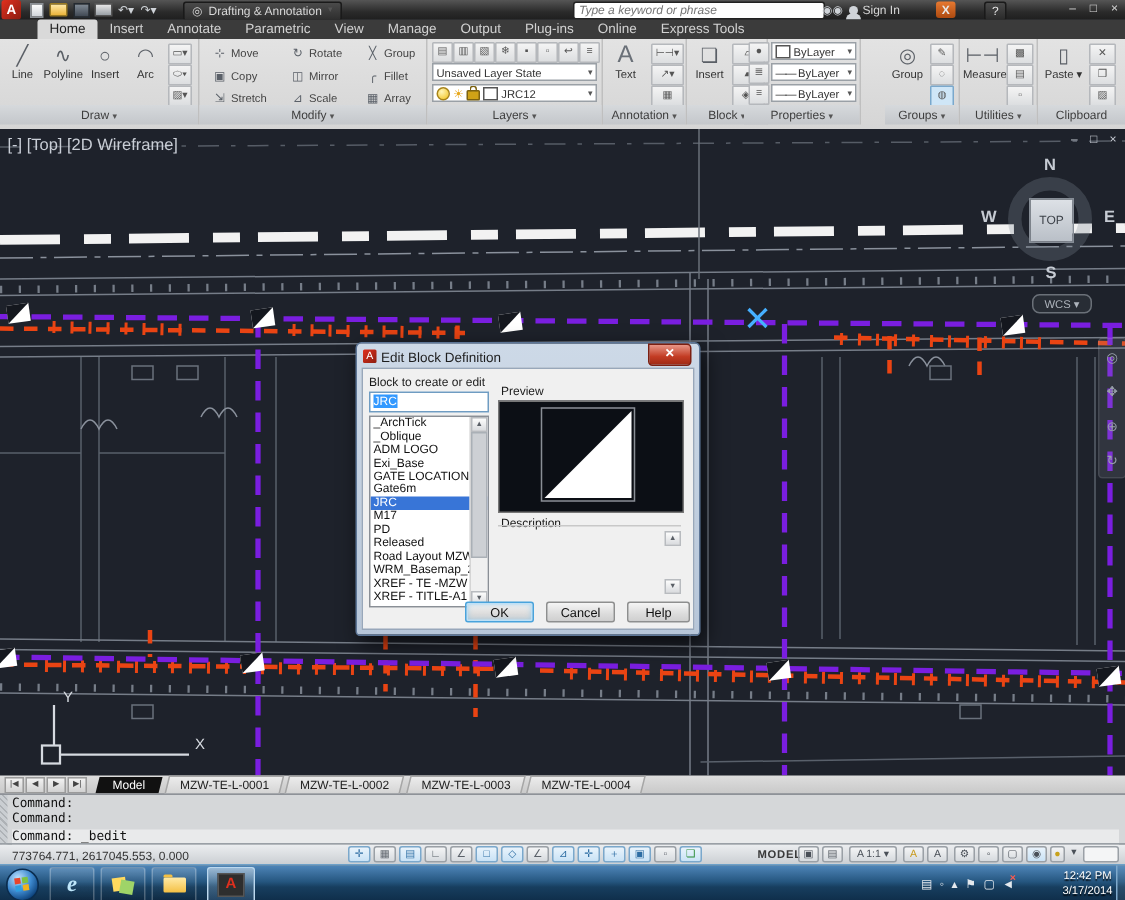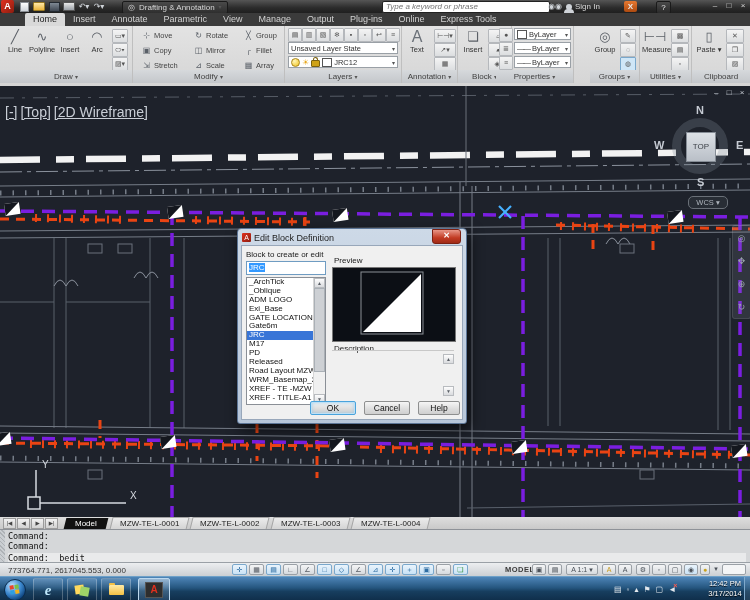--- a/index.html
+++ b/index.html
@@ -43,21 +43,21 @@
   .ddrow{position:absolute;height:12px;border:1px solid #9aa0a6;background:#fff;font-size:7.5px;color:#333;display:flex;align-items:center;padding:0 2px;gap:2px;box-sizing:border-box;}
   .ddrow .car{margin-left:auto;font-size:6px;color:#555;}
   .swatch{width:8px;height:7px;border:1px solid #555;background:#fff;}
   .bulb{width:7px;height:7px;border-radius:50%;background:radial-gradient(circle at 35% 30%,#fff6b8,#f2c21a);border:1px solid #a8841a;}
   .sun{color:#e8a81c;font-size:8px;}
   .lock{width:7px;height:5px;background:#cfa216;border:1px solid #7c6210;border-radius:1px;position:relative;margin-top:3px;}
   .lock::before{content:"";position:absolute;left:1px;top:-4px;width:3px;height:3px;border:1px solid #7c6210;border-bottom:none;border-radius:3px 3px 0 0;}
   .car{font-size:6px;color:#555;}
   
   .canvas{left:0;top:86px;width:750px;height:431px;background:#1e222b;}
-  .vplabel{left:5px;top:18px;font-size:14px;color:#c9ced6;letter-spacing:0;text-decoration:underline;}
+  .vplabel{left:5px;top:5px;font-size:11px;color:#c9ced6;letter-spacing:0;}
   .vplabel span{margin-right:3px;}
   .dwgbtns{left:714px;top:2px;color:#c9ced6;font-size:8px;letter-spacing:3px;}
   .viewcube{left:660px;top:18px;width:84px;height:84px;}
   .vc-ring{position:absolute;left:12px;top:14px;width:56px;height:56px;border-radius:50%;border:9px solid rgba(130,140,152,.28);box-sizing:border-box;}
   .vc-n{position:absolute;left:36px;top:0px;color:#c6cbd3;font-weight:bold;font-size:11px;}
   .vc-s{position:absolute;left:37px;top:72px;color:#c6cbd3;font-weight:bold;font-size:11px;}
   .vc-w{position:absolute;left:-6px;top:35px;color:#c6cbd3;font-weight:bold;font-size:11px;}
   .vc-e{position:absolute;left:76px;top:35px;color:#c6cbd3;font-weight:bold;font-size:11px;}
   .vc-top{position:absolute;left:26px;top:28px;width:28px;height:28px;background:linear-gradient(#dde1e6,#b9bfc7);border:1px solid #868d96;font-size:8px;color:#3c4148;text-align:center;line-height:28px;}
   .wcs{left:688px;top:110px;width:38px;height:11px;background:rgba(42,47,55,.85);border:1px solid #6a7078;border-radius:5px;color:#aeb4bc;font-size:7.5px;text-align:center;line-height:11px;}

